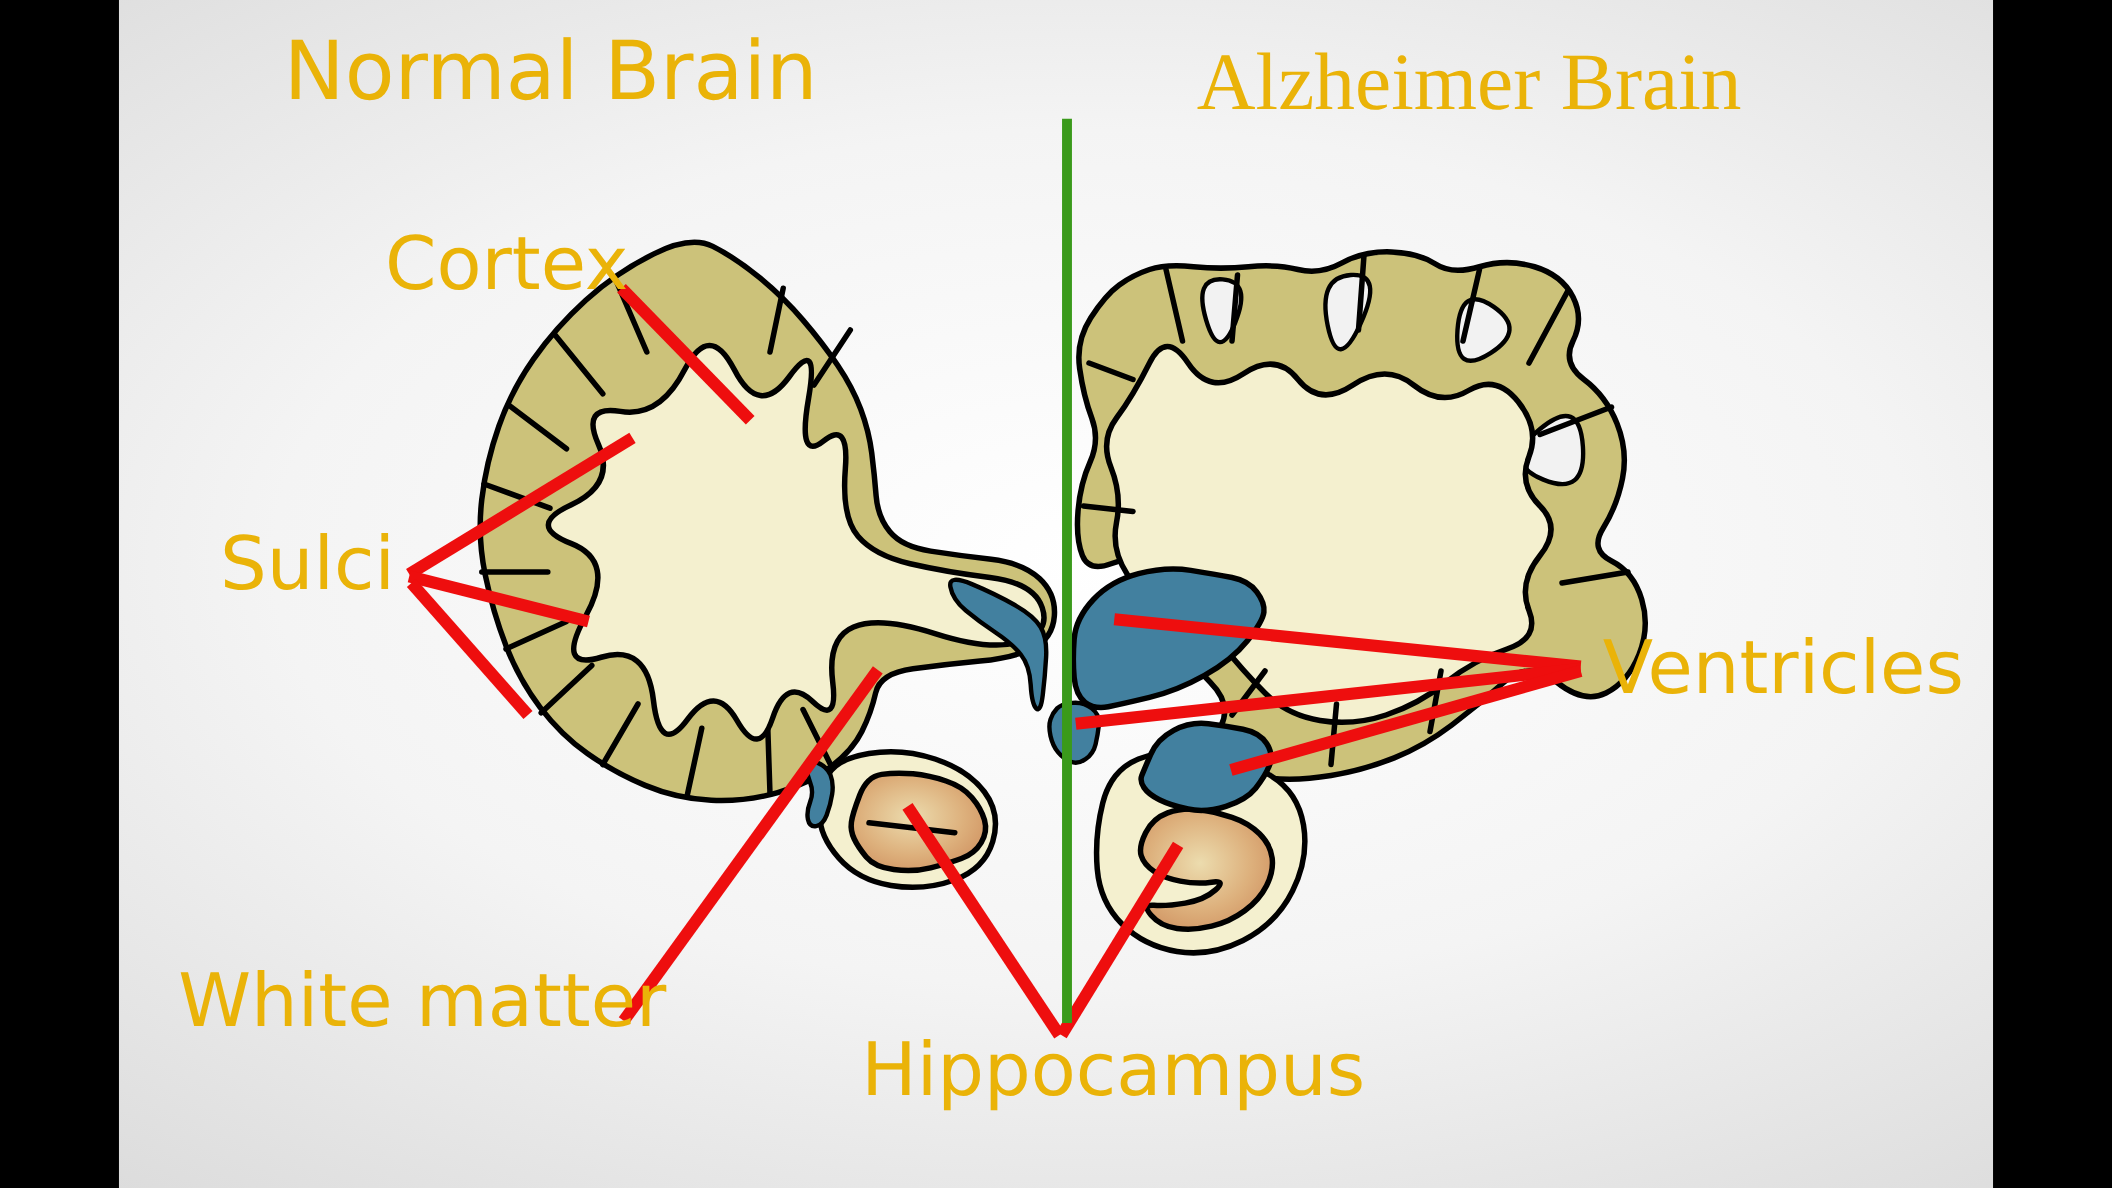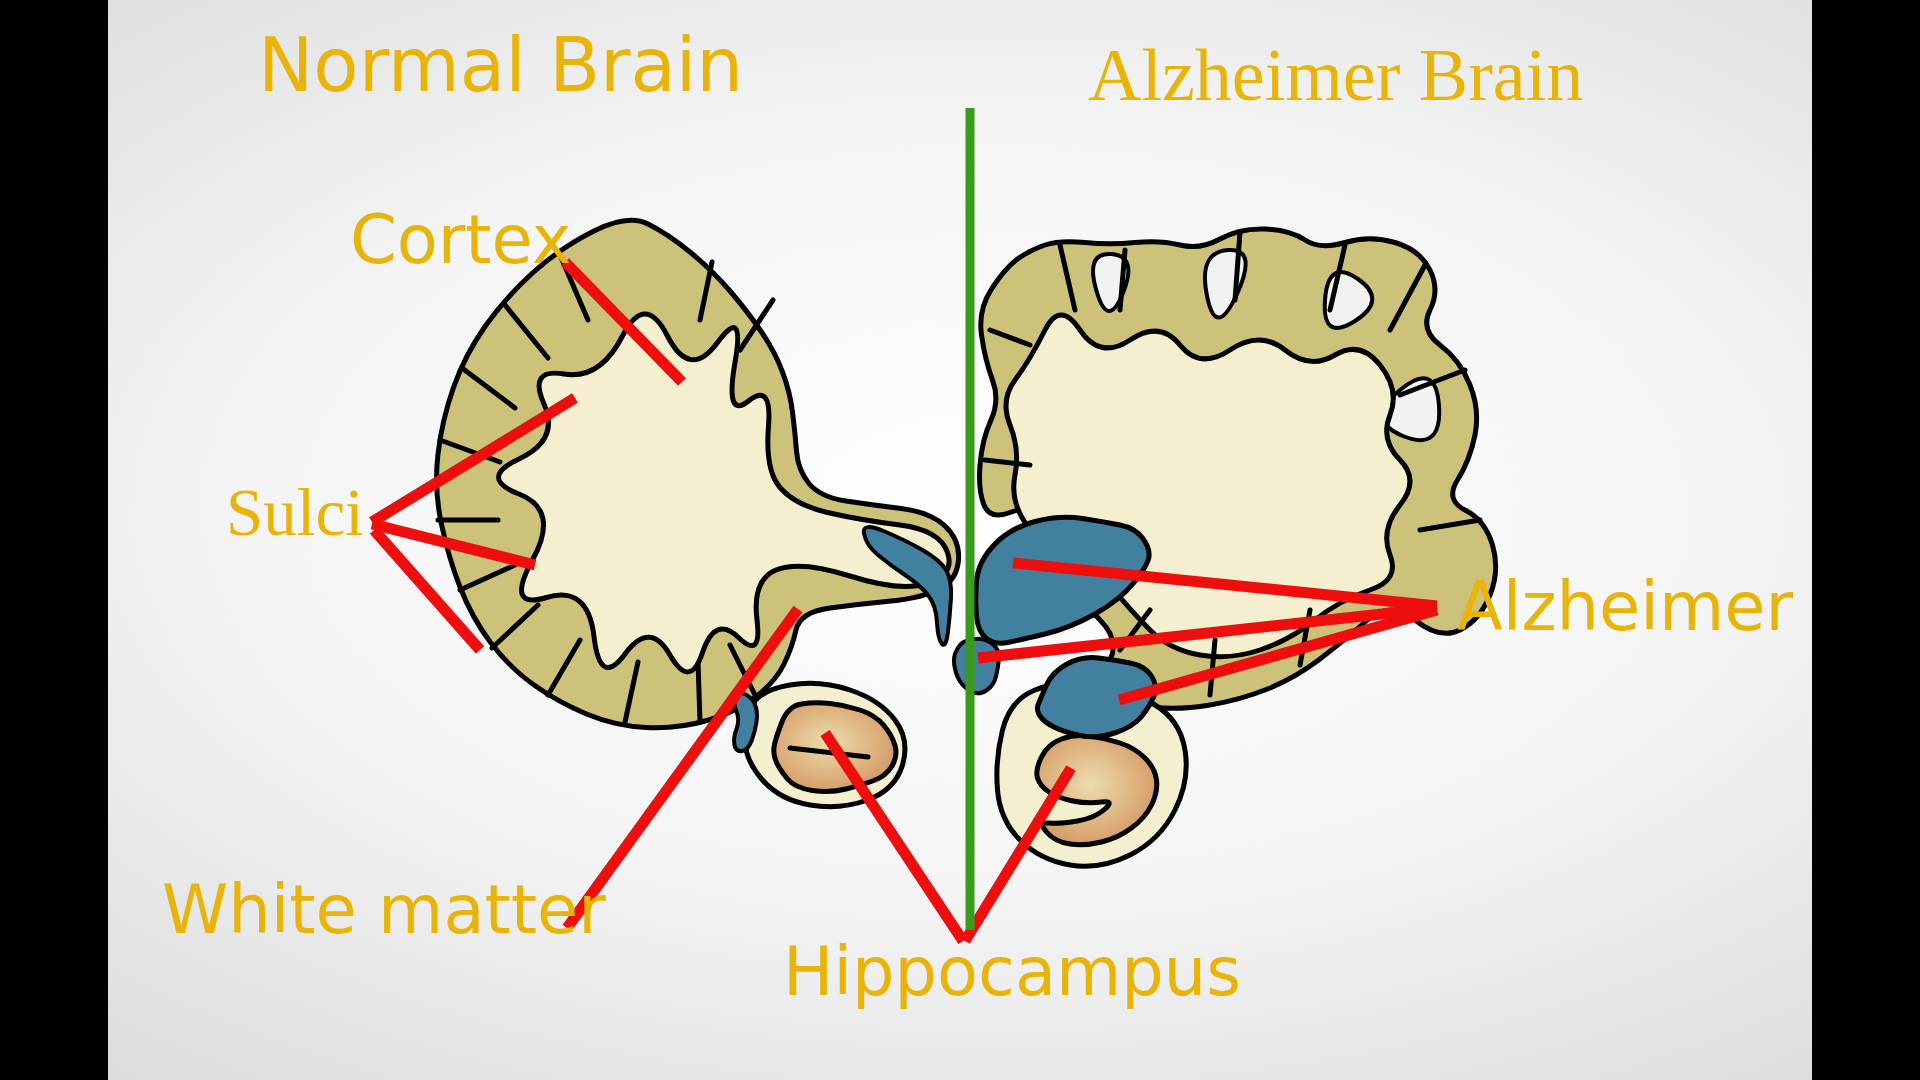--- a/index.html
+++ b/index.html
@@ -9,21 +9,21 @@
            background:radial-gradient(ellipse 115% 95% at 52% 47%, #ffffff 0%, #f4f4f4 38%, #dcdcdc 72%, #c2c2c2 100%);}
   .pillar{position:absolute;top:0;width:108px;height:1080px;background:#000;}
   #pillar-left{left:0;} #pillar-right{left:1812px;}
   svg#diagram{position:absolute;left:0;top:0;}
   .lbl{position:absolute;color:#eab308;line-height:1;white-space:nowrap;}
   .title{font-size:74px;}
   .anno{font-size:67px;}
   #title-normal{left:258px;top:28px;}
   #title-alzheimer{left:1088px;top:38px;font-family:Liberation Serif, serif;}
   #label-cortex{left:350px;top:207px;}
-  #label-sulci{left:226px;top:479px;font-family:Liberation Serif, serif;}
+  #label-sulci{left:200px;top:479px;}
   #label-white-matter{left:162px;top:877px;text-align:center;}
   #label-hippocampus{left:783px;top:939px;}
   #label-ventricles{left:1457px;top:574px;}
 </style>
 </head>
 <body>
 
 <div id="stage">
   <div id="content">
     <svg id="diagram" width="1704" height="1080" viewBox="108 0 1704 1080" xmlns="http://www.w3.org/2000/svg">
@@ -98,14 +98,14 @@
   </div>
   <div class="pillar" id="pillar-left"></div>
   <div class="pillar" id="pillar-right"></div>
 
   <div class="lbl title" id="title-normal">Normal Brain</div>
   <div class="lbl title" id="title-alzheimer">Alzheimer Brain</div>
   <div class="lbl anno" id="label-cortex">Cortex</div>
   <div class="lbl anno" id="label-sulci">Sulci</div>
   <div class="lbl anno" id="label-white-matter">White matter</div>
   <div class="lbl anno" id="label-hippocampus">Hippocampus</div>
-  <div class="lbl anno" id="label-ventricles">Alzheimer</div>
+  <div class="lbl anno" id="label-ventricles">Ventricles</div>
 </div>
 
 </body></html>

